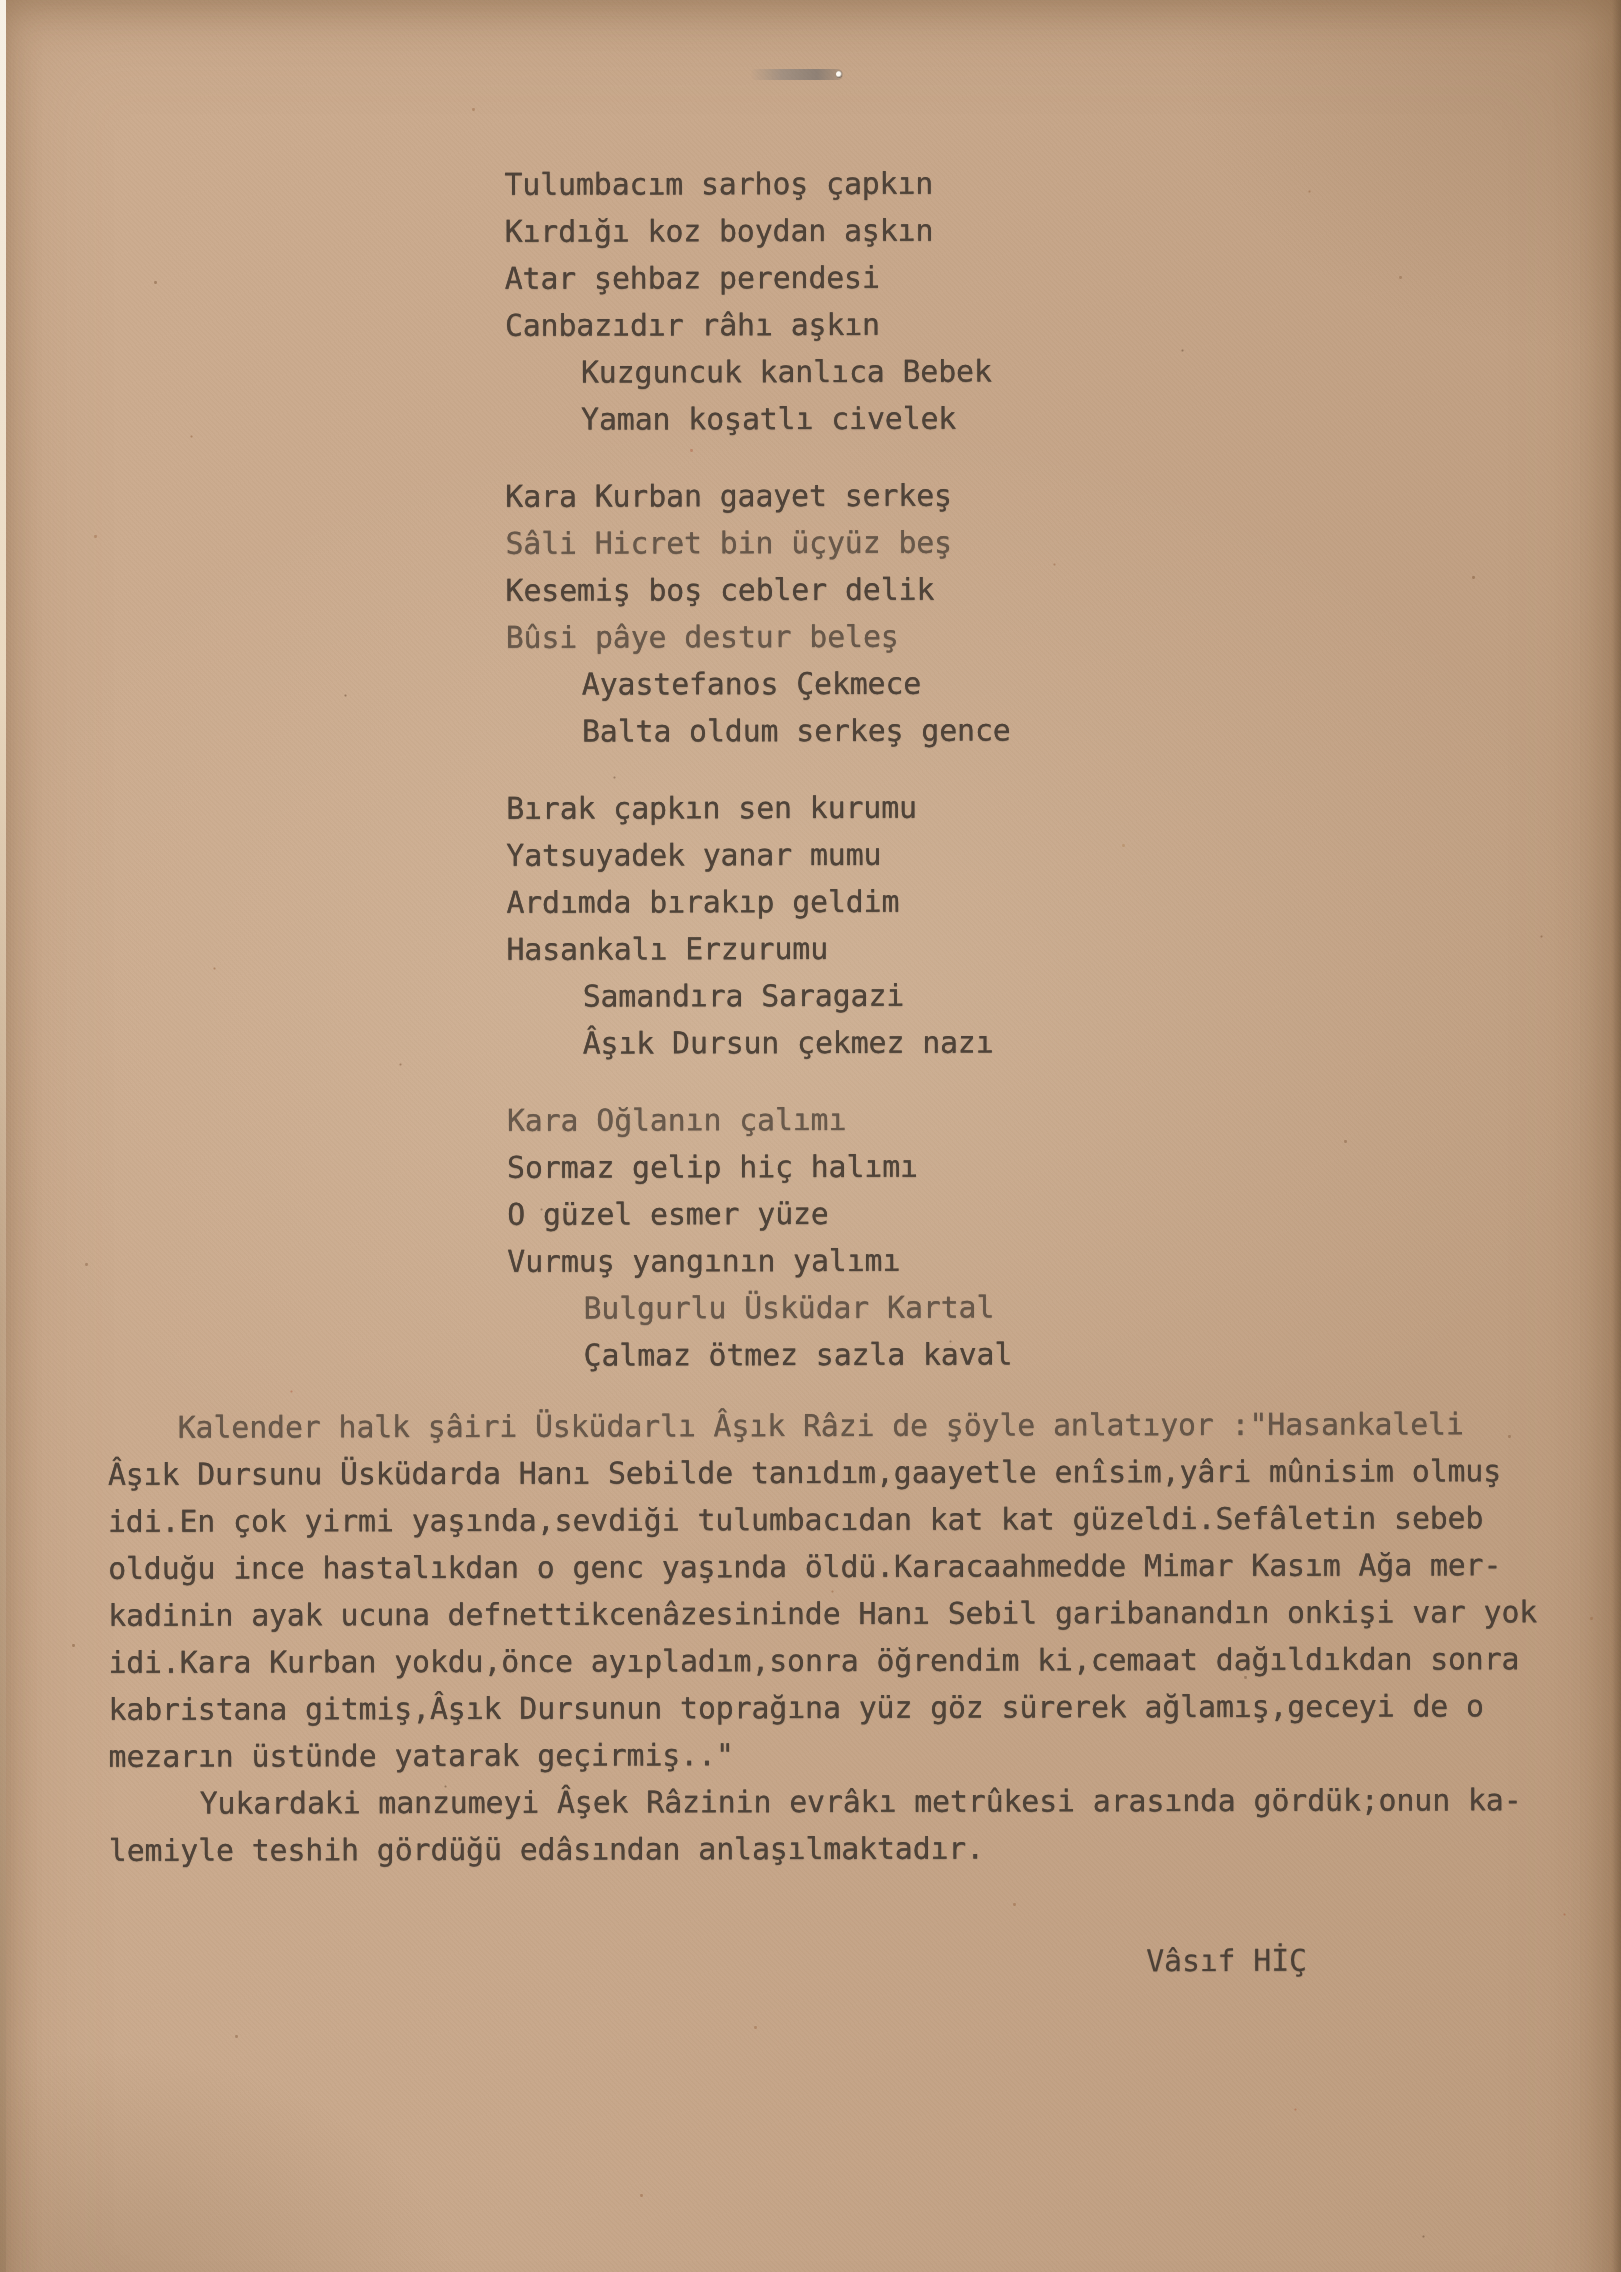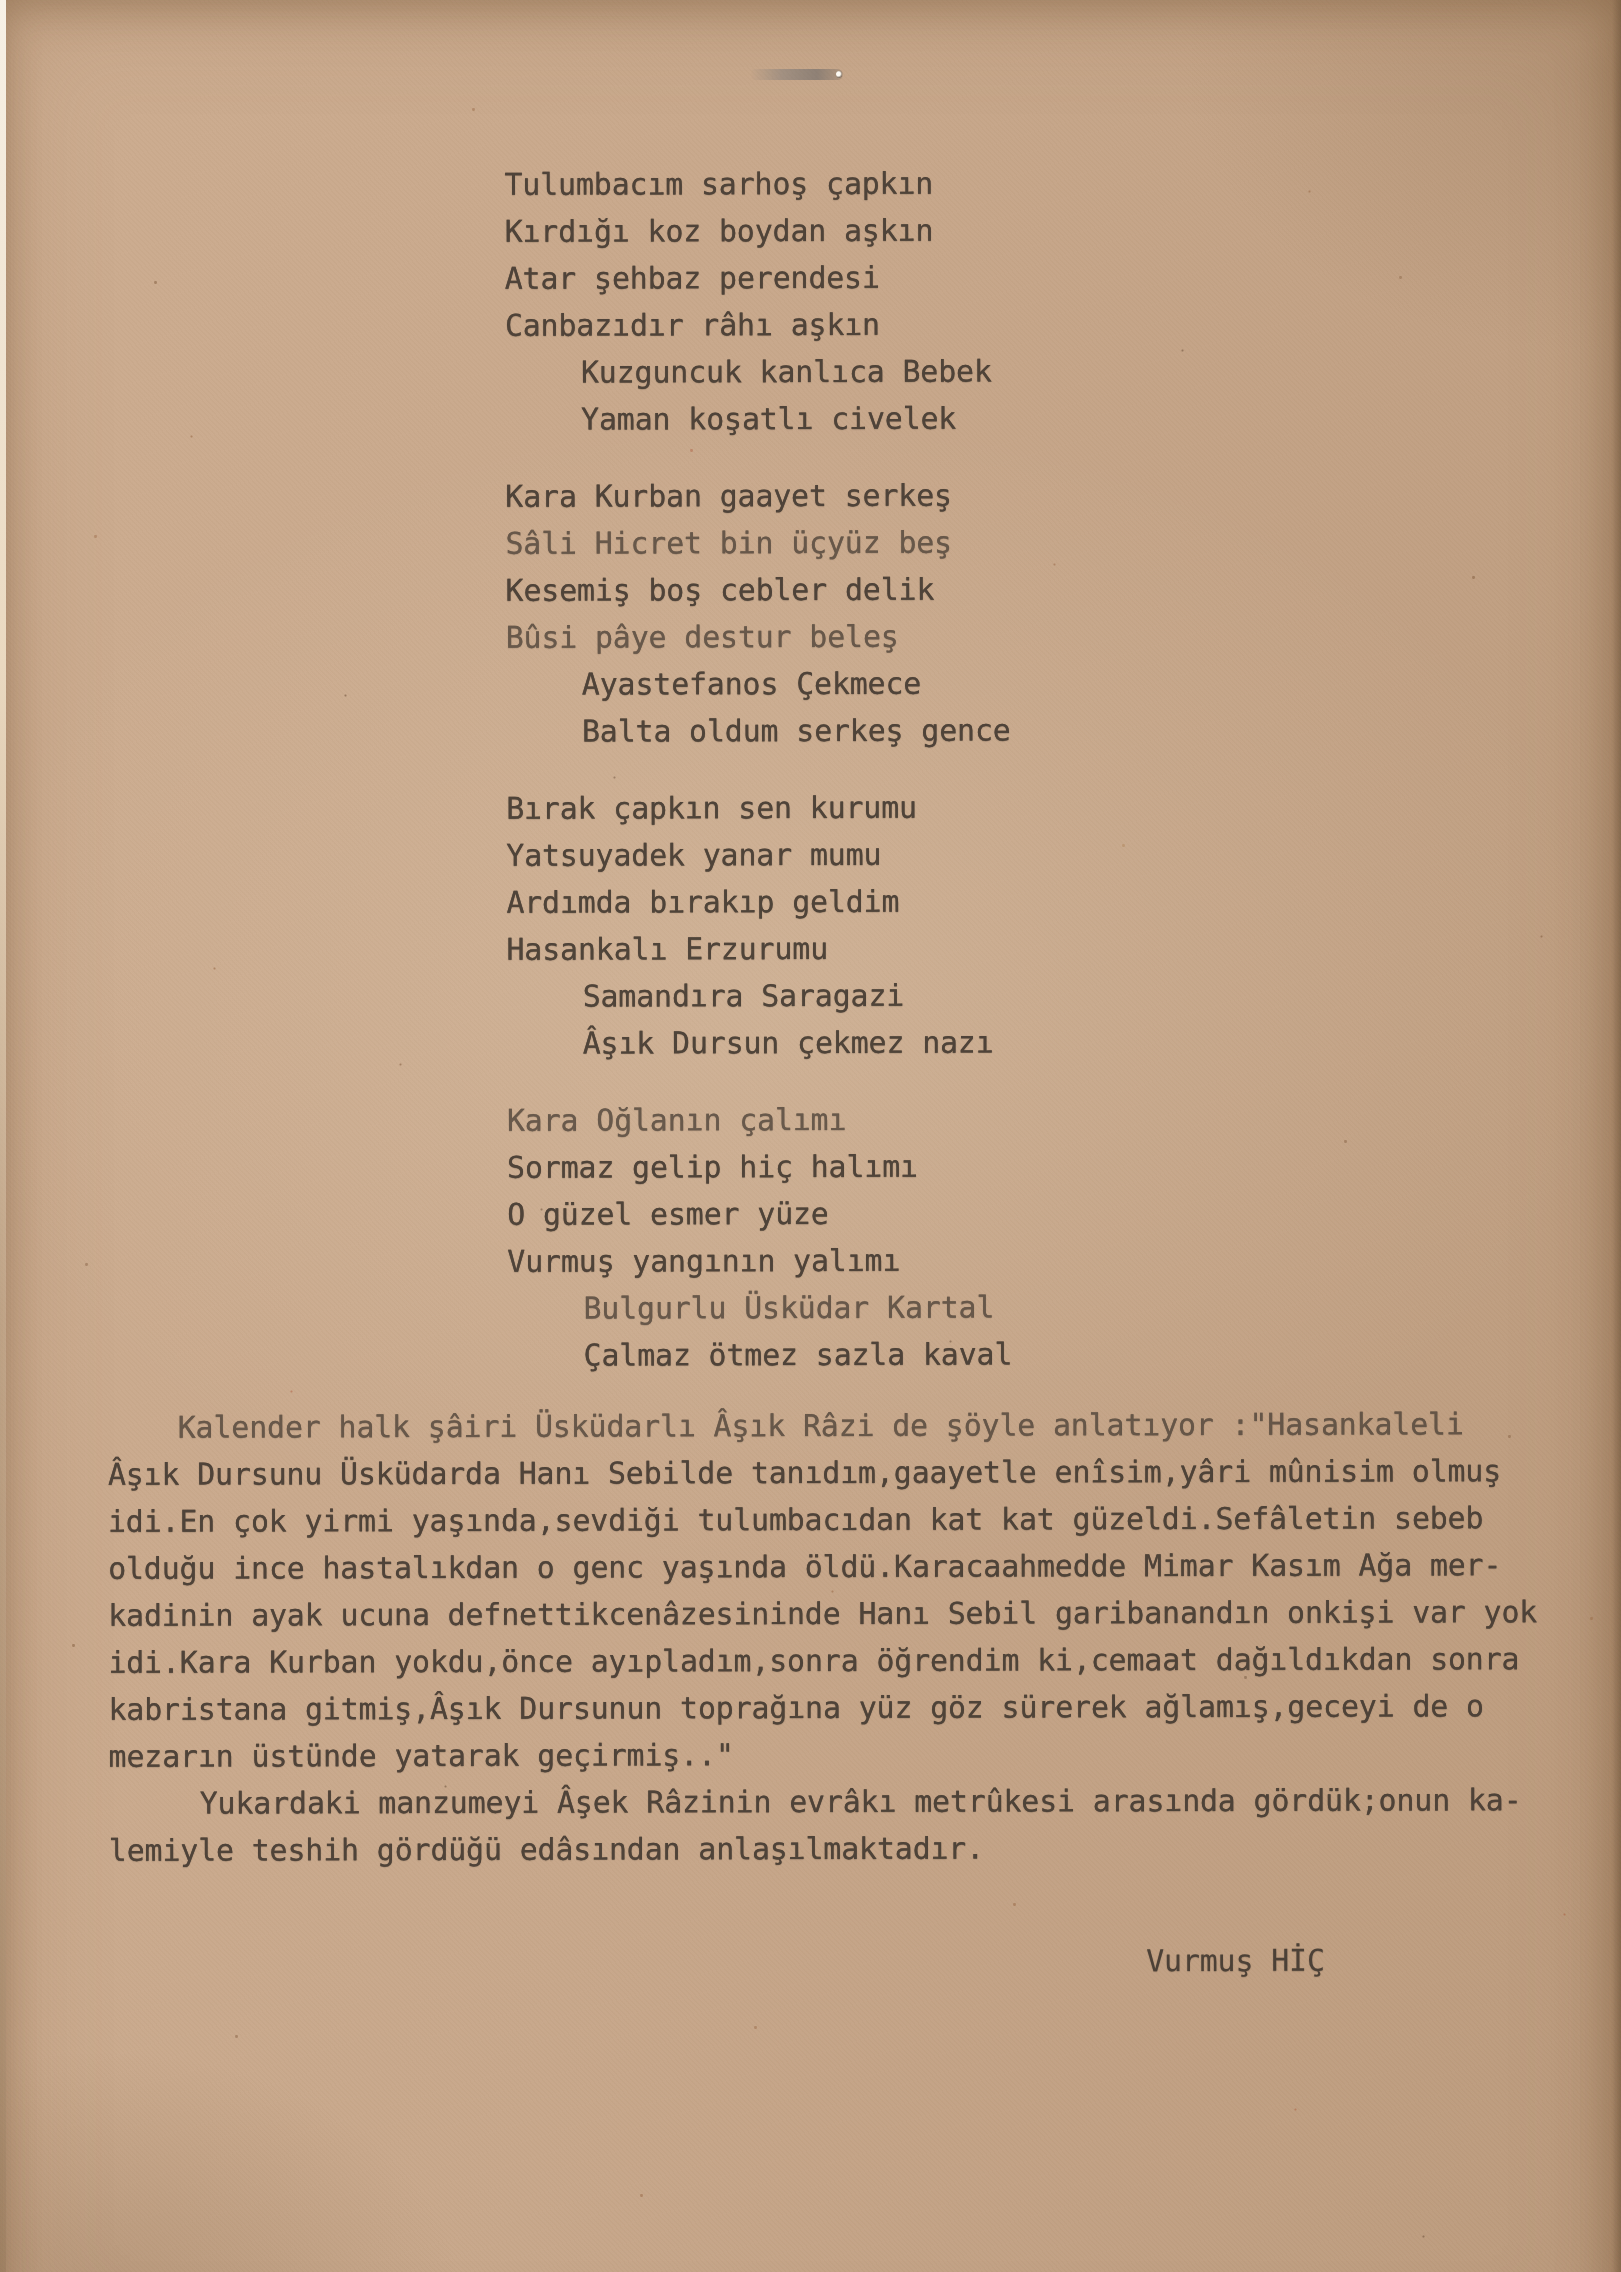--- a/index.html
+++ b/index.html
@@ -140,17 +140,17 @@
         <div class="line">idi.Kara Kurban yokdu,önce ayıpladım,sonra öğrendim ki,cemaat dağıldıkdan sonra</div>
         <div class="line">kabristana gitmiş,Âşık Dursunun toprağına yüz göz sürerek ağlamış,geceyi de o</div>
         <div class="line">mezarın üstünde yatarak geçirmiş.."</div>
       </div>
       <div class="para">
         <div class="line indent-b">Yukardaki manzumeyi Âşek Râzinin evrâkı metrûkesi arasında gördük;onun ka-</div>
         <div class="line">lemiyle teshih gördüğü edâsından anlaşılmaktadır.</div>
       </div>
     </div>
 
-    <div class="signature">Vurmuş HİÇ</div>
+    <div class="signature">Vâsıf HİÇ</div>
 
   </div>
 </div>
 
 
 </body></html>

